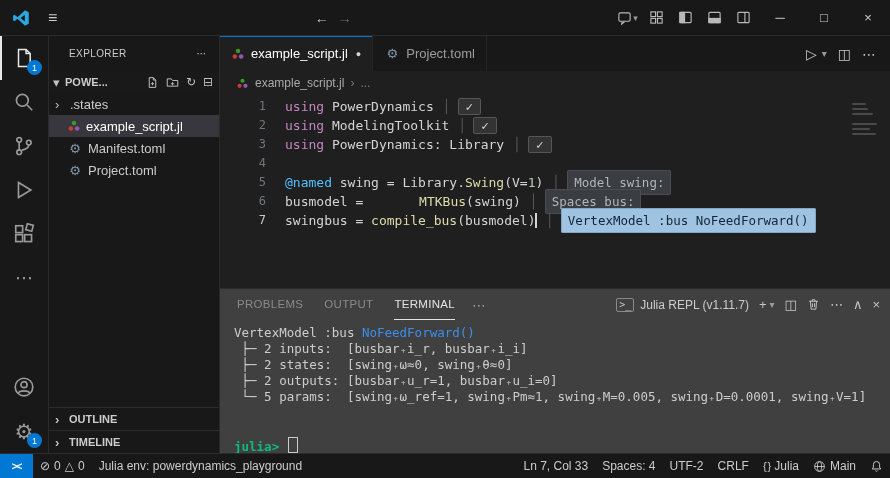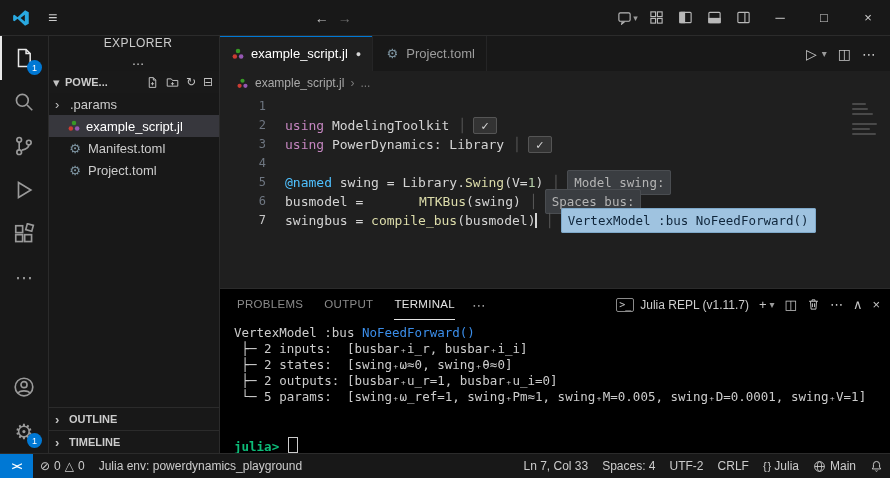--- a/index.html
+++ b/index.html
@@ -25,21 +25,21 @@
   .ab-item{width:48px;height:44px;display:flex;align-items:center;justify-content:center;position:relative;color:#9a9a9a;}
   .ab-item.active{color:#e8e8e8;box-shadow:inset 2px 0 0 #e8e8e8;}
   .ab-item svg{display:block;}
   .ab-item .gear{font-size:21px;line-height:1;}
   .ab-item.txt{font-size:18px;}
   .badge{position:absolute;right:6px;bottom:5px;min-width:15px;height:15px;border-radius:50%;background:#0078d4;color:#fff;font-size:9px;display:flex;align-items:center;justify-content:center;font-family:"Liberation Sans",sans-serif;}
   .ab-spacer{flex:1;}
 
   
   .sidebar{flex:0 0 170px;background:#181818;border-right:1px solid #2b2b2b;display:flex;flex-direction:column;font-size:13px;}
-  .sidebar-header{height:35px;display:flex;align-items:center;justify-content:space-between;padding:0 12px 0 20px;color:#cccccc;font-size:12px;letter-spacing:.4px;flex-direction:column;}
+  .sidebar-header{height:35px;display:flex;align-items:center;justify-content:space-between;padding:0 12px 0 20px;color:#cccccc;font-size:10px;letter-spacing:.4px;}
   .section-row{height:22px;display:flex;align-items:center;gap:2px;padding:0 6px 0 4px;font-weight:bold;font-size:11px;color:#cccccc;background:#1f1f1f20;}
   .section-row .acts{margin-left:auto;display:flex;gap:7px;align-items:center;color:#c2c2c2;font-weight:normal;}
   .acts .a{font-size:12px;display:flex;align-items:center;}
   .tree-row{height:22px;display:flex;align-items:center;gap:5px;padding-left:6px;color:#cccccc;cursor:default;}
   .tree-row.indent{padding-left:18px;}
   .tree-row.selected{background:#37373d;color:#ffffff;}
   .tree-chev{color:#c2c2c2;font-size:13px;width:10px;}
   .toml-ic{color:#7f96a3;font-size:13px;width:16px;text-align:center;}
   .sb-bottom{margin-top:auto;}
   .bottom-section{height:22px;display:flex;align-items:center;gap:4px;padding-left:6px;border-top:1px solid #2b2b2b;font-size:11px;font-weight:bold;color:#cccccc;}
@@ -63,21 +63,21 @@
   .caret{display:inline-block;width:1.5px;height:15px;background:#d4d4d4;vertical-align:-3px;}
   .widget-sep{color:#585858;margin:0 7px 0 9px;}
   .inline-widget{font-size:12.5px;padding:4px 6px;border-radius:2px;}
   .inline-widget.check{background:#333333;border:1px solid #555555;color:#d8d8d8;padding:0 7px;}
   .inline-widget.result{background:#3a3d41;border:1px solid #4a4d51;color:#b4b4b4;}
   .inline-widget.result-highlight{background:#9fc3e0;border:1px solid #7ea8c9;color:#10263b;}
   .minimap{position:absolute;top:8px;right:12px;width:26px;display:flex;flex-direction:column;gap:3px;}
   .mm-bar{height:2px;background:#8a8a8a66;border-radius:1px;}
 
   
-  .panel{flex:0 0 164px;border-top:1px solid #2b2b2b;display:flex;flex-direction:column;background:#000000;min-width:0;}
+  .panel{flex:0 0 164px;border-top:1px solid #2b2b2b;display:flex;flex-direction:column;background:#404040;min-width:0;}
   .panel-header{flex:0 0 30px;display:flex;align-items:center;padding:0 10px 0 17px;}
   .panel-tab{font-size:11.5px;letter-spacing:.3px;color:#8a8a8a;height:30px;display:flex;align-items:center;margin-right:21px;border-bottom:1px solid transparent;}
   .panel-tab.active{color:#e3e3e3;border-bottom-color:#e3e3e3;}
   .ph-more{color:#9a9a9a;font-size:14px;margin-left:-4px;}
   .ph-right{margin-left:auto;display:flex;align-items:center;gap:10px;color:#c5c5c5;}
   .repl{display:flex;align-items:center;gap:6px;font-size:12px;color:#cccccc;}
   .term-icon{font-family:"DejaVu Sans Mono",monospace;font-size:10px;border:1px solid #8a8a8a;border-radius:2px;padding:0 2px;line-height:12px;color:#c5c5c5;}
   .ph-ic{font-size:13px;display:flex;align-items:center;}
   .ph-ic.sm{font-size:10px;margin-left:-7px;color:#9a9a9a;}
   .terminal{flex:1;padding:5px 14px 0;font-family:"DejaVu Sans Mono","Liberation Mono",monospace;font-size:12.5px;line-height:16px;color:#cccccc;white-space:pre;overflow:hidden;}
@@ -225,21 +225,21 @@
                 <path d="M6 9.5h4M8 7.5v4" stroke-width="1.1"></path>
               </svg>
           </span>
           <span class="a">↻</span>
           <span class="a">⊟</span>
         </span>
       </div>
       <div>
         <div class="tree-row">
           <span class="tree-chev">›</span>
-          <span>.params</span>
+          <span>.states</span>
         </div>
         <div class="tree-row selected indent">
           <span>
             <svg class="inline-ic" width="14" height="14" viewBox="0 0 16 16">
                 <circle cx="8" cy="4.6" r="2.6" fill="#389826"></circle>
                 <circle cx="4.4" cy="10.8" r="2.6" fill="#cb3c33"></circle>
                 <circle cx="11.6" cy="10.8" r="2.6" fill="#9558b2"></circle>
               </svg>
           </span>
           <span>example_script.jl</span>
@@ -298,21 +298,21 @@
               <circle cx="11.6" cy="10.8" r="2.6" fill="#9558b2"></circle>
             </svg>
         </span>
         <span>example_script.jl</span>
         <span class="bc-sep">›</span>
         <span class="bc-sep">...</span>
       </div>
 
       <div class="code-area">
         <div>
-            <div class="code-line"><span class="line-num">1</span></div>
+            <div class="code-line"><span class="line-num">1</span><span class="code-text"><span style="color: rgb(197, 134, 192);">using</span><span style="color: rgb(212, 212, 212);"> PowerDynamics</span><span class="widget-sep">│</span><span class="inline-widget check">✓</span></span></div>
             <div class="code-line"><span class="line-num">2</span><span class="code-text"><span style="color: rgb(197, 134, 192);">using</span><span style="color: rgb(212, 212, 212);"> ModelingToolkit</span><span class="widget-sep">│</span><span class="inline-widget check">✓</span></span></div>
             <div class="code-line"><span class="line-num">3</span><span class="code-text"><span style="color: rgb(197, 134, 192);">using</span><span style="color: rgb(212, 212, 212);"> PowerDynamics: Library</span><span class="widget-sep">│</span><span class="inline-widget check">✓</span></span></div>
             <div class="code-line"><span class="line-num">4</span><span class="code-text"></span></div>
             <div class="code-line"><span class="line-num">5</span><span class="code-text"><span style="color: rgb(79, 193, 255);">@named</span><span style="color: rgb(212, 212, 212);"> swing = Library.</span><span style="color: rgb(220, 220, 170);">Swing</span><span style="color: rgb(212, 212, 212);">(V=</span><span style="color: rgb(181, 206, 168);">1</span><span style="color: rgb(212, 212, 212);">)</span><span class="widget-sep">│</span><span class="inline-widget result">Model swing:</span></span></div>
             <div class="code-line"><span class="line-num">6</span><span class="code-text"><span style="color: rgb(212, 212, 212);">busmodel = </span><span style="color: rgb(220, 220, 170); margin-left: 48px;">MTKBus</span><span style="color: rgb(212, 212, 212);">(swing)</span><span class="widget-sep">│</span><span class="inline-widget result">Spaces bus:</span></span></div>
             <div class="code-line active"><span class="line-num">7</span><span class="code-text"><span style="color: rgb(212, 212, 212);">swingbus = </span><span style="color: rgb(220, 220, 170);">compile_bus</span><span style="color: rgb(212, 212, 212);">(busmodel)</span><span class="caret"></span><span class="widget-sep">│</span><span class="inline-widget result-highlight">VertexModel :bus NoFeedForward()</span></span></div>
           </div>
         <div class="minimap">
           <div class="mm-bar" style="width:14px"></div>
           <div class="mm-bar" style="width:16px"></div>

